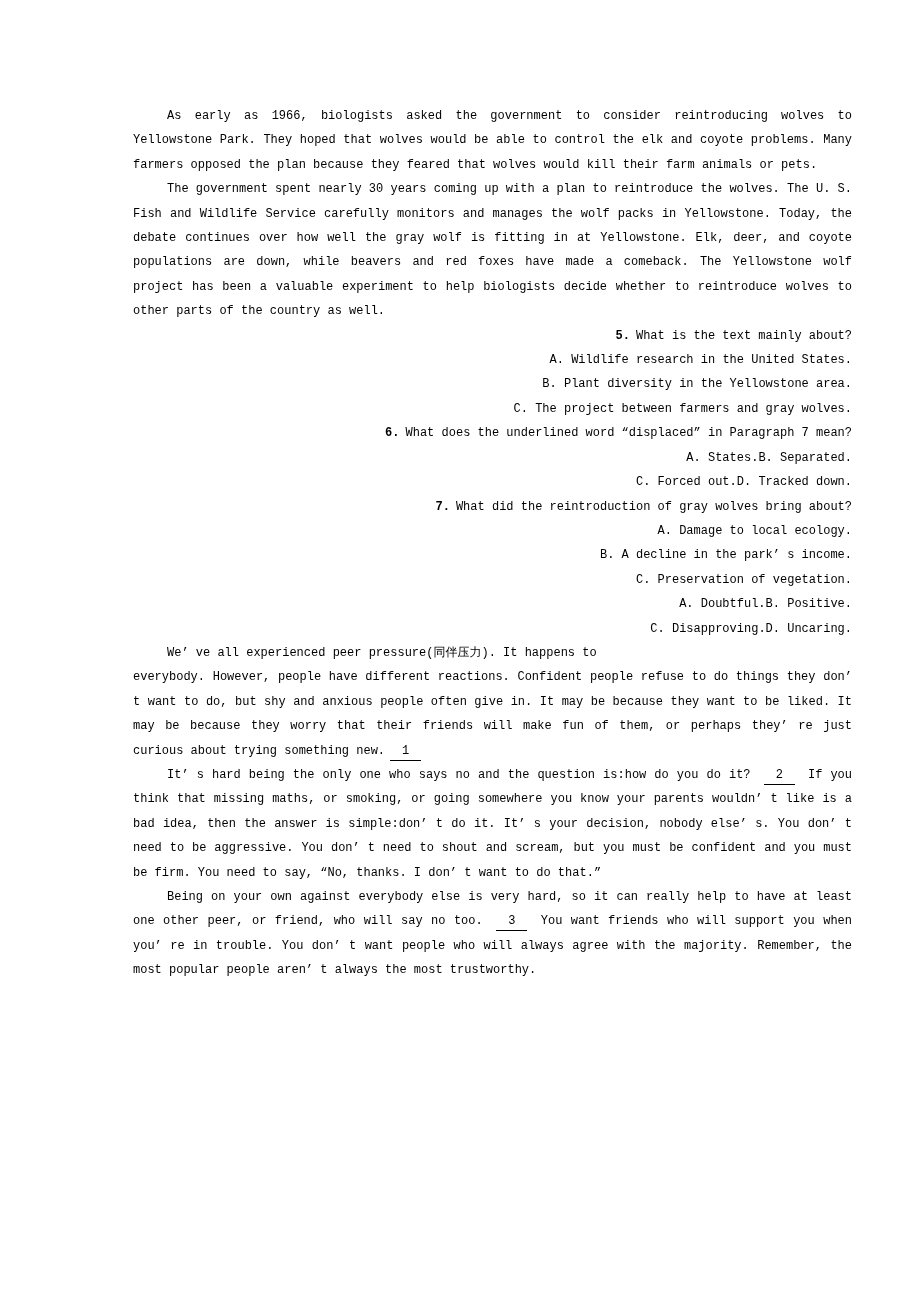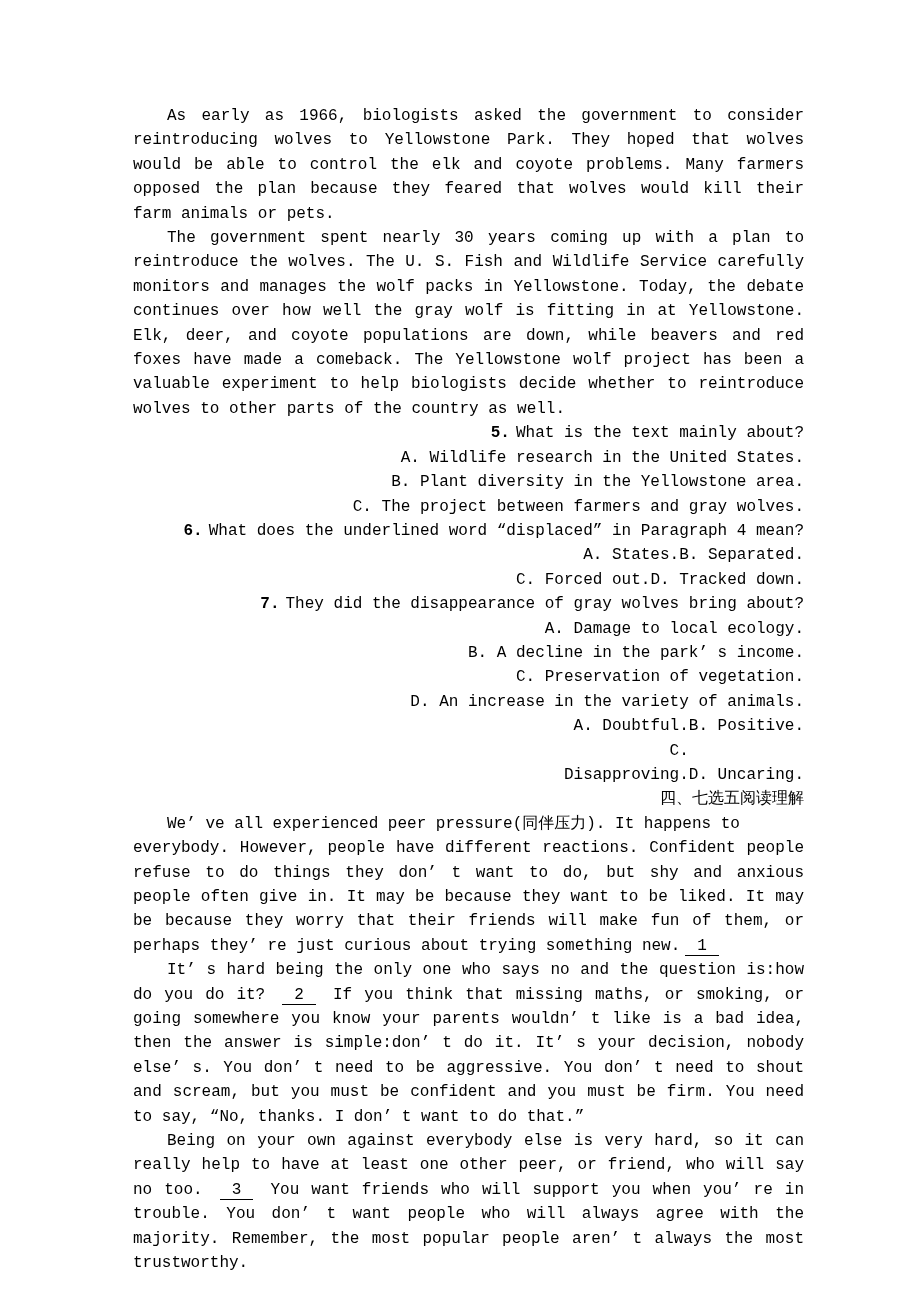--- a/index.html
+++ b/index.html
@@ -2,23 +2,23 @@
 <html><head>
 <meta charset="utf-8">
 <style>
   * { box-sizing: border-box; }
   html, body { margin: 0; padding: 0; background: #ffffff; }
   .page {
     width: 920px;
     height: 1302px;
     margin: 0 auto;
     background: #ffffff;
-    padding: 104px 116px 20px 133px;
+    padding: 104px 68px 20px 133px;
     font-family: "Liberation Mono", "DejaVu Sans Mono", monospace;
-    font-size: 16px;
+    font-size: 12px;
     line-height: 24.4px;
     color: #000000;
     overflow: hidden;
   }
   .para {
     margin: 0;
     text-indent: 34px;
     text-align: justify;
   }
   .q, .opt, .opt-row, .section-heading { margin: 0; text-indent: 0; text-align: right; }
@@ -40,34 +40,32 @@
 
   <p class="para">As early as 1966, biologists asked the government to consider reintroducing wolves to Yellowstone Park. They hoped that wolves would be able to control the elk and coyote problems. Many farmers opposed the plan because they feared that wolves would kill their farm animals or pets.</p>
 
   <p class="para">The government spent nearly 30 years coming up with a plan to reintroduce the wolves. The U. S. Fish and Wildlife Service carefully monitors and manages the wolf packs in Yellowstone. Today, the debate continues over how well the gray wolf is fitting in at Yellowstone. Elk, deer, and coyote populations are down, while beavers and red foxes have made a comeback. The Yellowstone wolf project has been a valuable experiment to help biologists decide whether to reintroduce wolves to other parts of the country as well.</p>
 
   <div class="q"><span class="qnum">5.</span><span>What is the text mainly about?</span></div>
   <div class="opt">A. Wildlife research in the United States.</div>
   <div class="opt">B. Plant diversity in the Yellowstone area.</div>
   <div class="opt">C. The project between farmers and gray wolves.</div>
 
-  <div class="q"><span class="qnum">6.</span><span>What does the underlined word “displaced” in Paragraph 4 mean?</span></div>
+  <div class="q"><span class="qnum">6.</span><span>What does the underlined word “displaced” in Paragraph 7 mean?</span></div>
   <div class="opt-row"><span class="col">A. States.</span><span>B. Separated.</span></div>
   <div class="opt-row"><span class="col">C. Forced out.</span><span>D. Tracked down.</span></div>
 
-  <div class="q"><span class="qnum">7.</span><span>They did the disappearance of gray wolves bring about?</span></div>
+  <div class="q"><span class="qnum">7.</span><span>What did the reintroduction of gray wolves bring about?</span></div>
   <div class="opt">A. Damage to local ecology.</div>
   <div class="opt">B. A decline in the park’ s income.</div>
   <div class="opt">C. Preservation of vegetation.</div>
-  <div class="opt">D. An increase in the variety of animals.</div>
 
   <div class="opt-row"><span class="col">A. Doubtful.</span><span>B. Positive.</span></div>
   <div class="opt-row"><span class="col">C. Disapproving.</span><span>D. Uncaring.</span></div>
 
-  <div class="section-heading">四、七选五阅读理解</div>
 
   <p class="para"><span>We’ ve all experienced peer pressure(同伴压力). It happens to</span><br><span>everybody. However, people have different reactions. Confident people refuse to do things they don’ t want to do, but shy and anxious people often give in. It may be because they want to be liked. It may be because they worry that their friends will make fun of them, or perhaps they’ re just curious about trying something new.</span><span class="blank">1</span></p>
 
   <p class="para"><span>It’ s hard being the only one who says no and the question is:how do you do it?</span> <span class="blank">2</span> <span>If you think that missing maths, or smoking, or going somewhere you know your parents wouldn’ t like is a bad idea, then the answer is simple:don’ t do it. It’ s your decision, nobody else’ s. You don’ t need to be aggressive. You don’ t need to shout and scream, but you must be confident and you must be firm. You need to say, “No, thanks. I don’ t want to do that.”</span></p>
 
   <p class="para"><span>Being on your own against everybody else is very hard, so it can really help to have at least one other peer, or friend, who will say no too.</span> <span class="blank">3</span> <span>You want friends who will support you when you’ re in trouble. You don’ t want people who will always agree with the majority. Remember, the most popular people aren’ t always the most trustworthy.</span></p>
 
 </div>
 
 </body></html>

